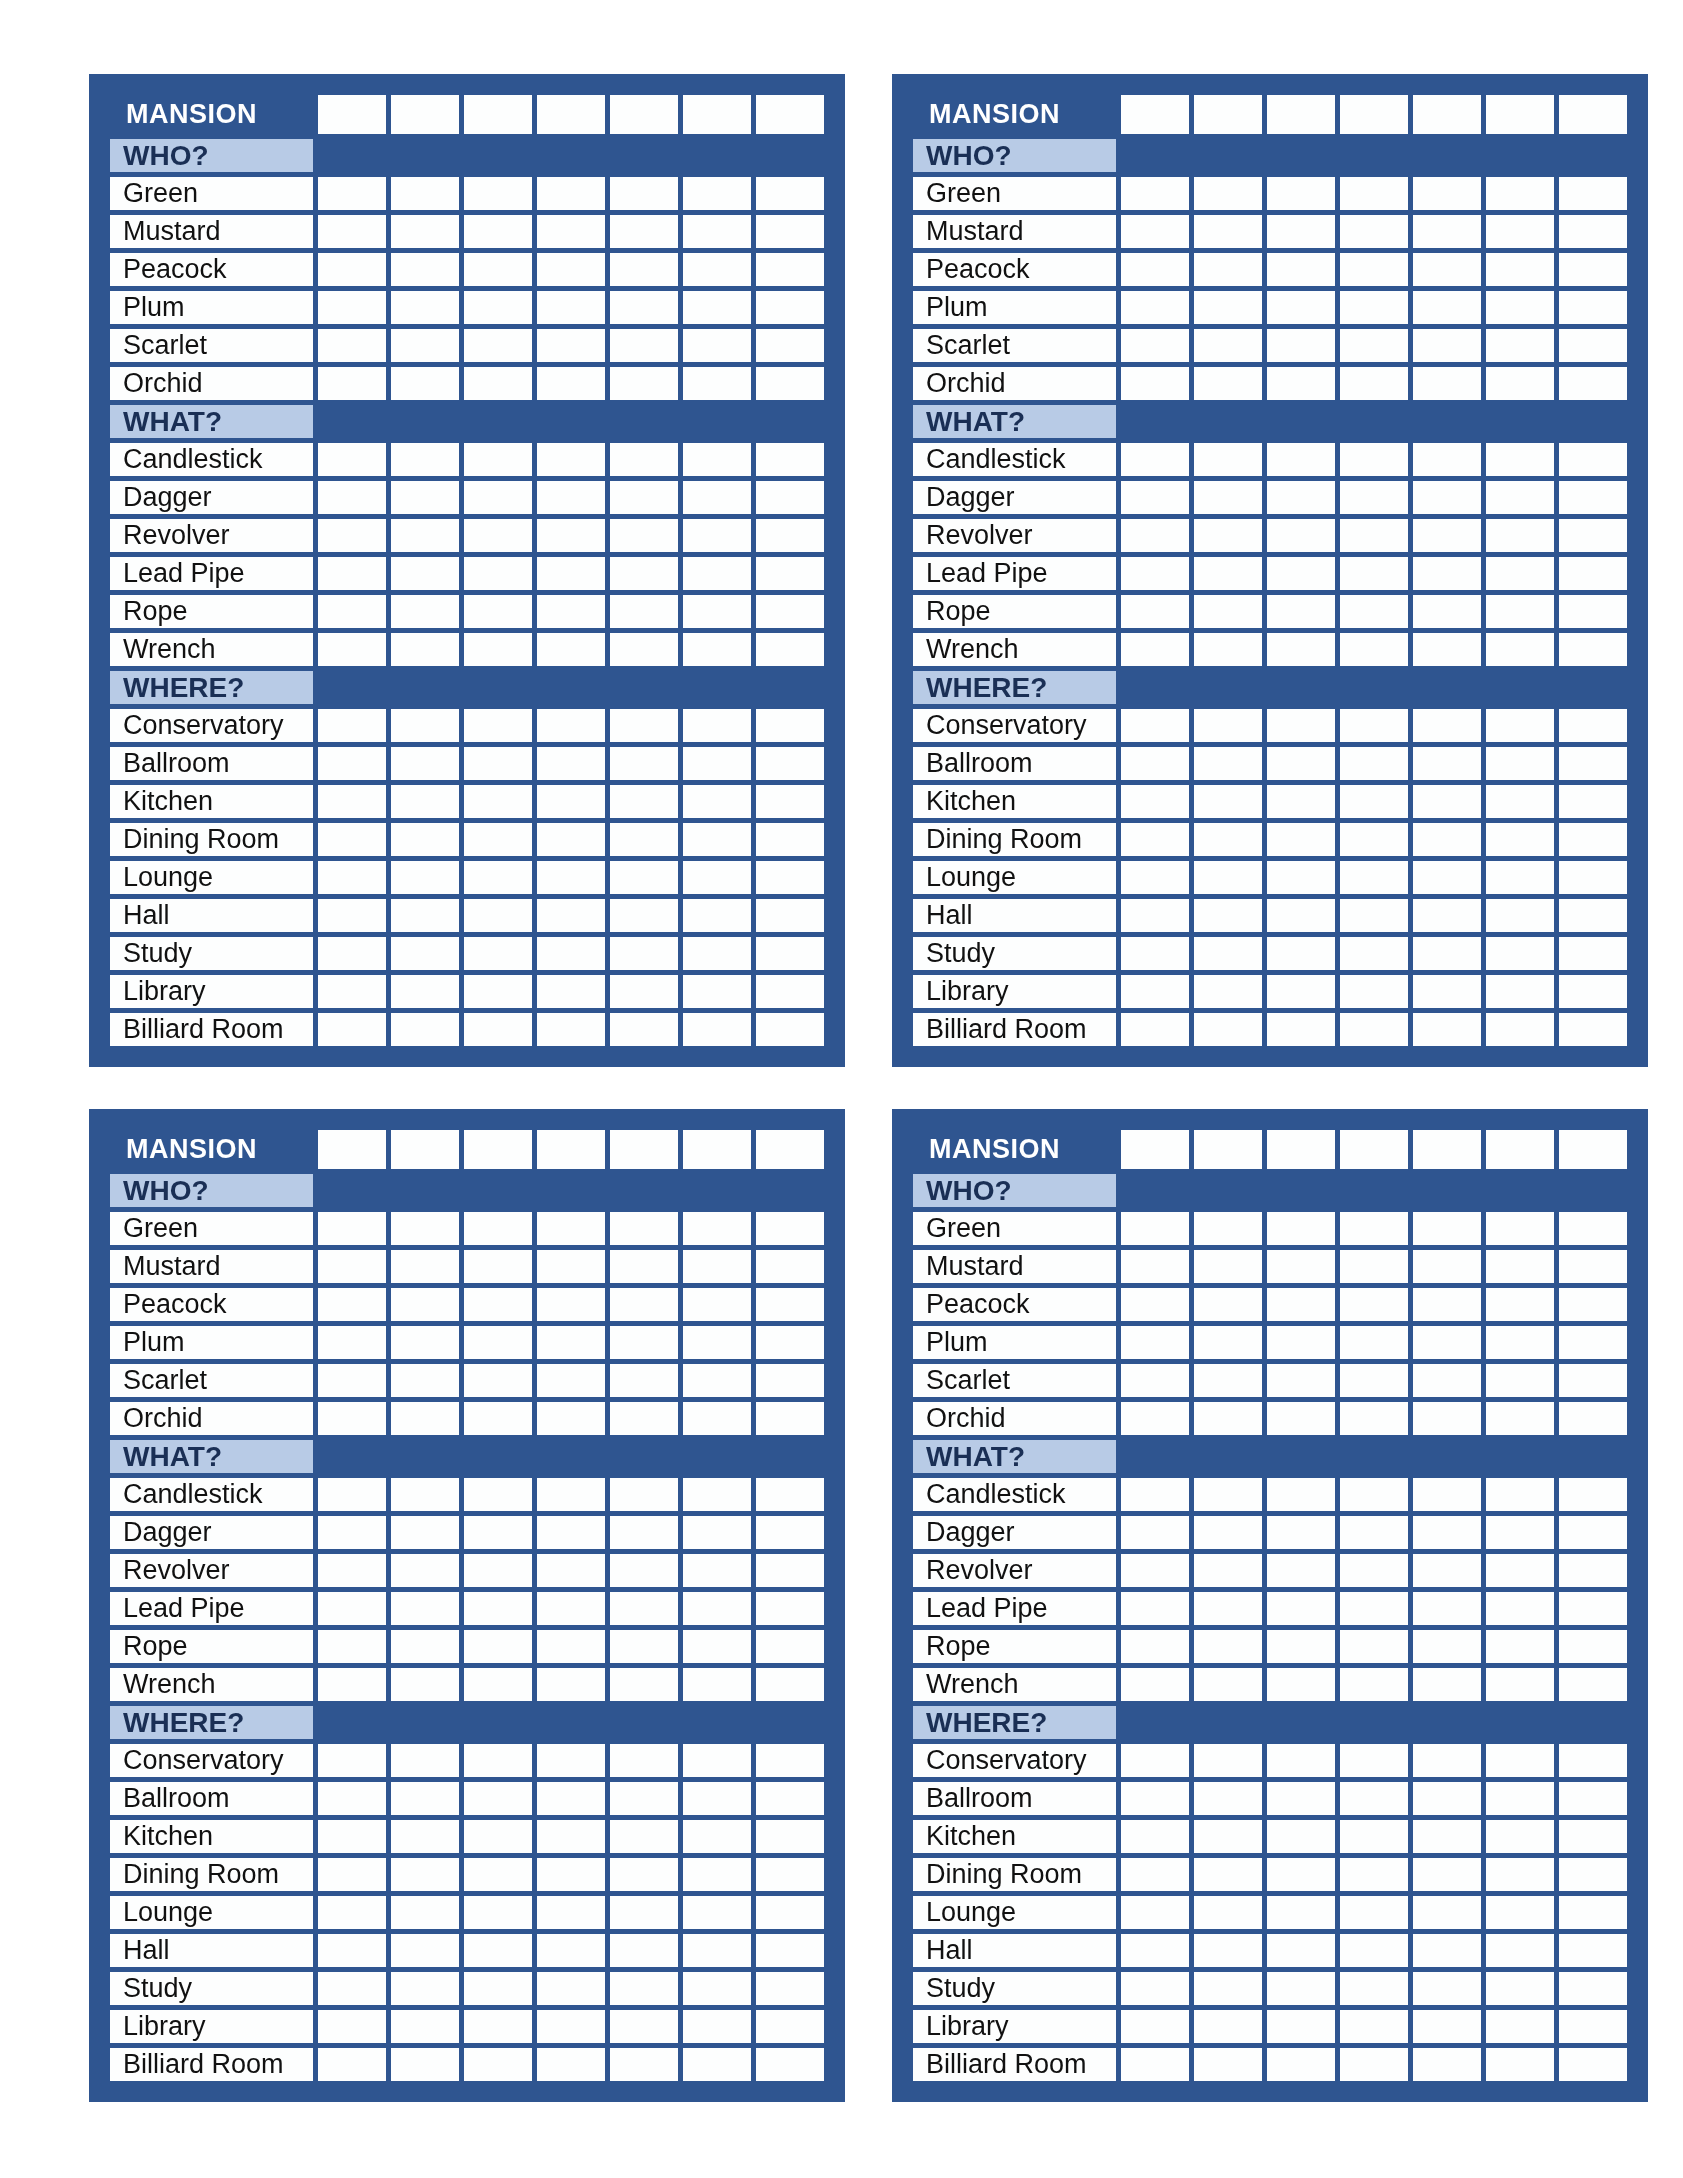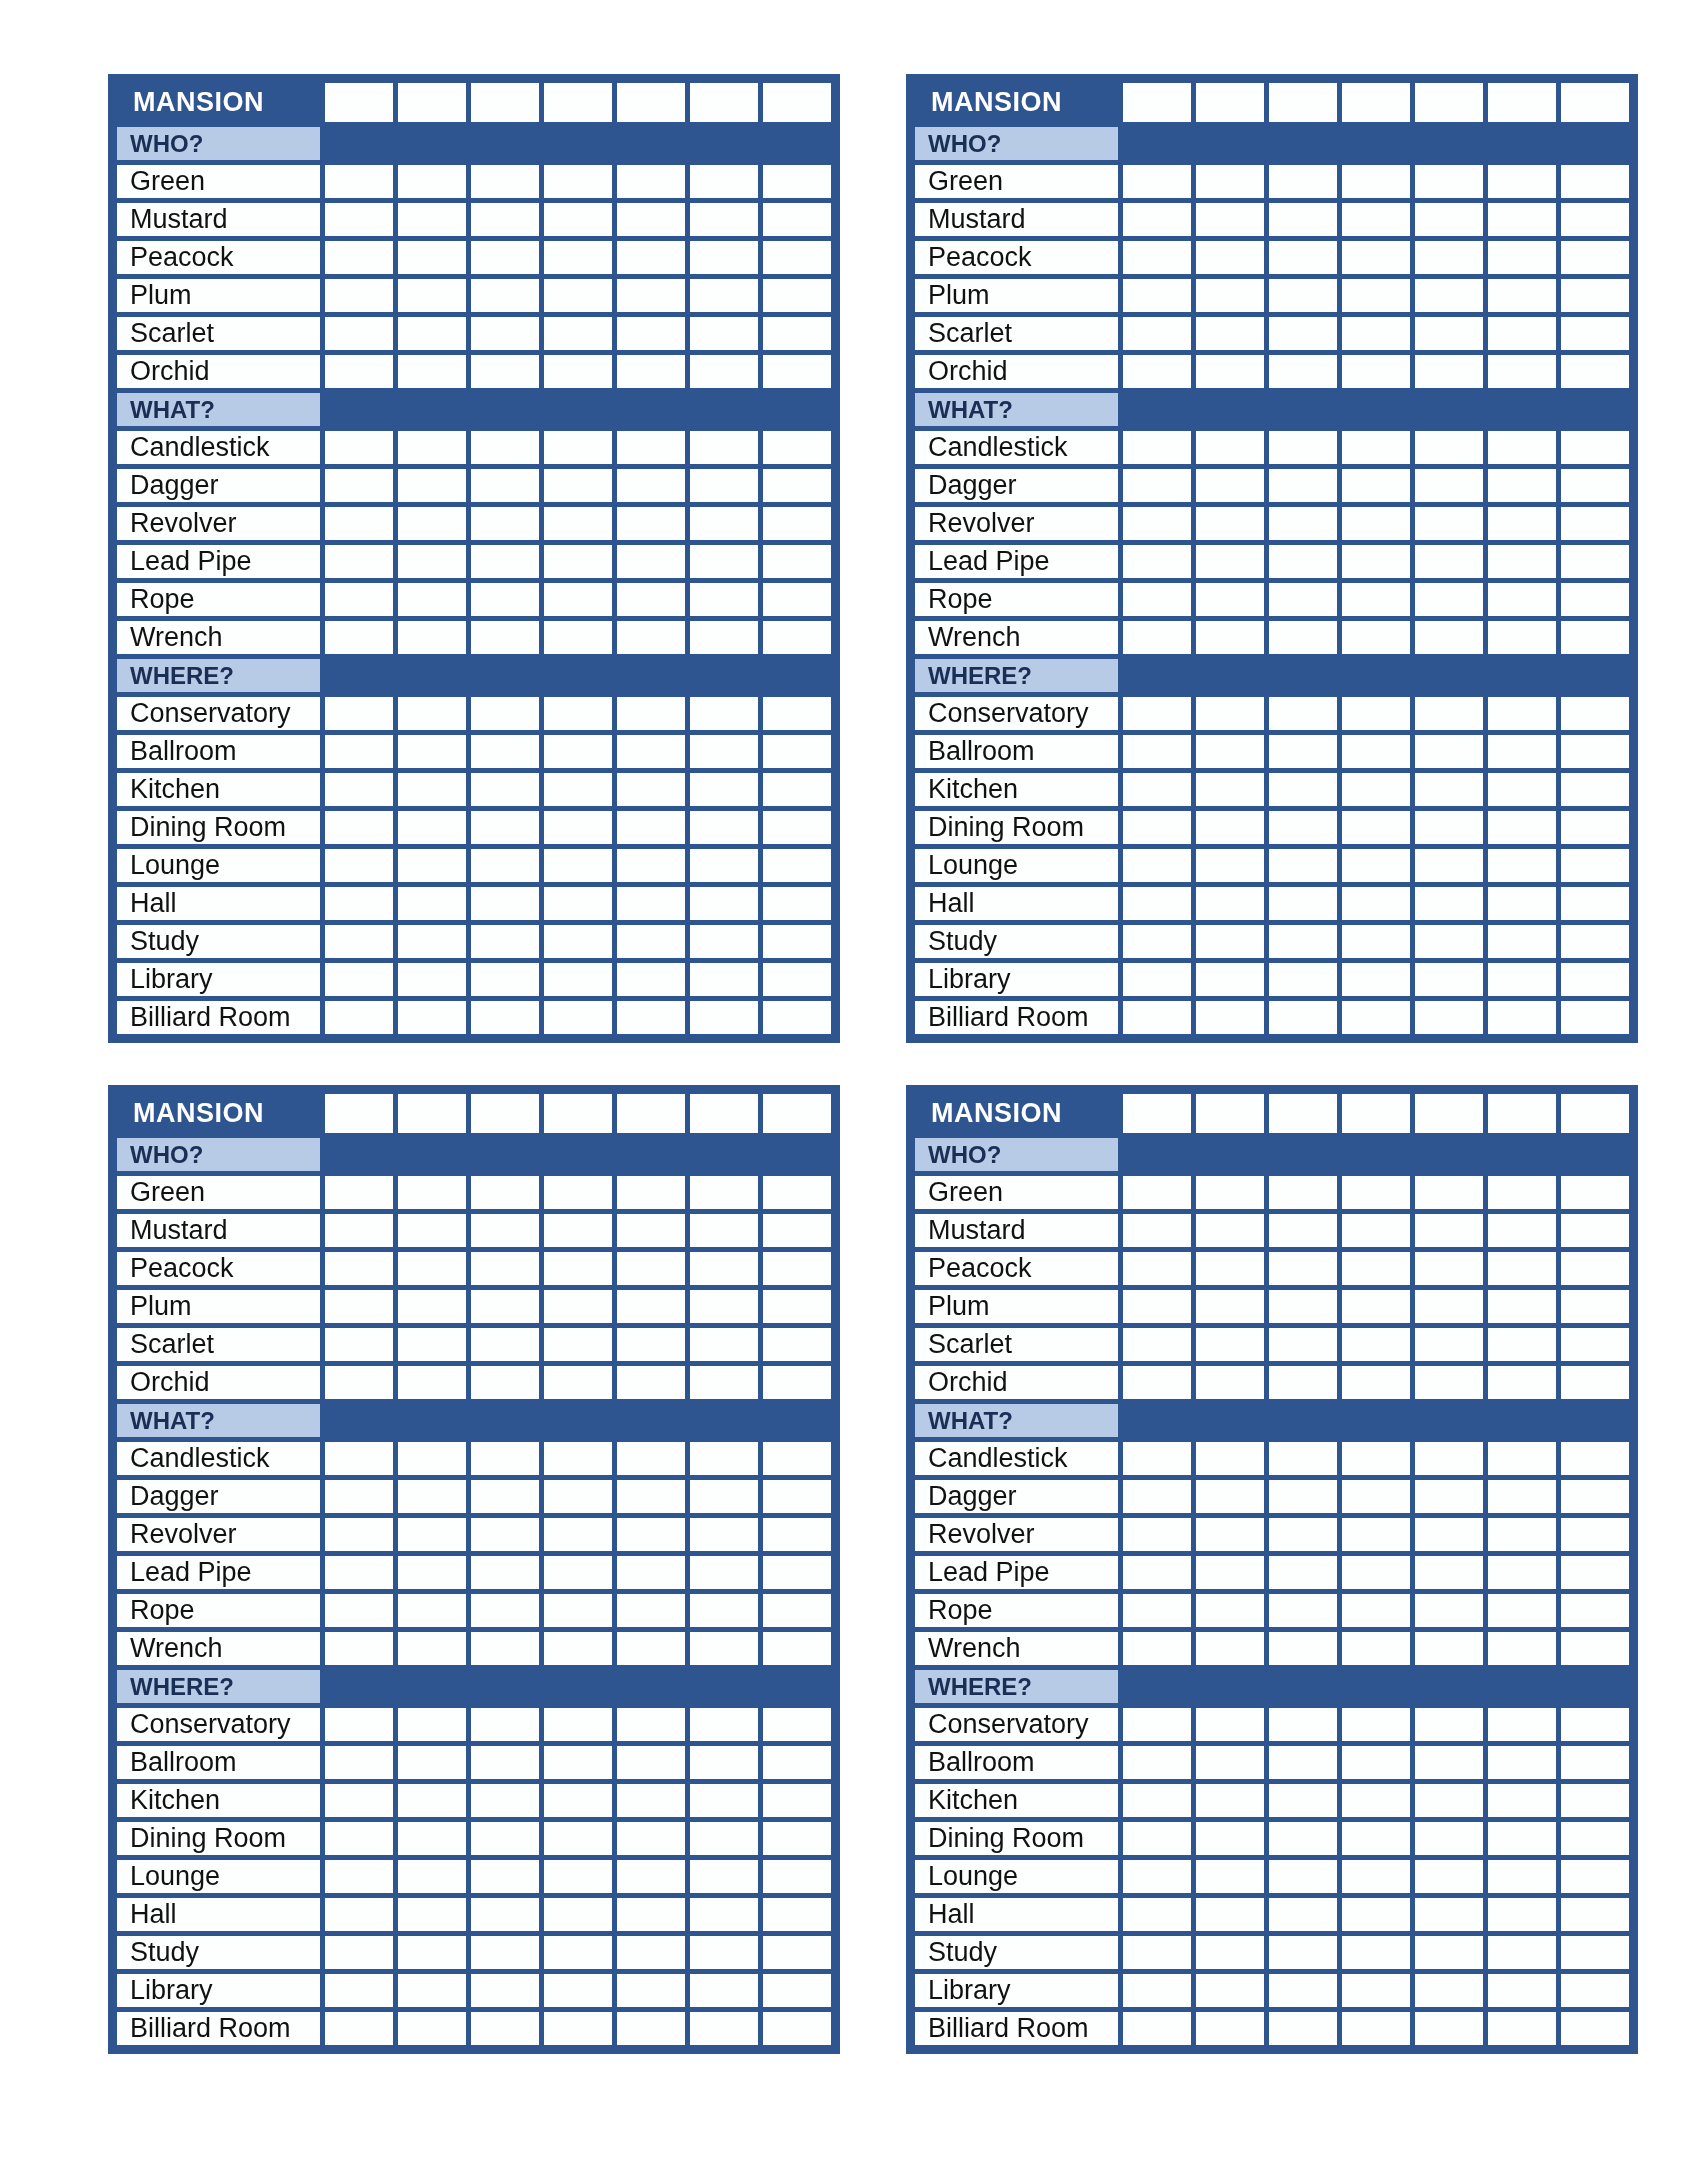--- a/index.html
+++ b/index.html
@@ -21,24 +21,23 @@
     display: grid;
     grid-template-columns: auto auto;
     column-gap: 47px;
     row-gap: 42px;
   }
   .sheet {
     display: grid;
     grid-template-columns: 203px repeat(7, 68px);
     grid-template-rows: 39px repeat(24, 33px);
     gap: 5px;
-    padding: 9px;
+    padding: 21px;
     background: #2F5590;
     box-sizing: border-box;
-    margin-left: 19px;
   }
   .sheet > div {
     box-sizing: border-box;
   }
   .title-cell {
     background: #2F5590;
     color: #ffffff;
     font-weight: bold;
     font-size: 27px;
     display: flex;
@@ -47,21 +46,21 @@
     letter-spacing: 0.5px;
     white-space: nowrap;
   }
   .mark-cell {
     background: #fdfefe;
   }
   .section-label-cell {
     background: #B8CBE6;
     color: #1A2F55;
     font-weight: bold;
-    font-size: 24px;
+    font-size: 28px;
     display: flex;
     align-items: center;
     padding-left: 13px;
     white-space: nowrap;
   }
   .section-fill {
     grid-column: 2 / -1;
     background: #2F5590;
   }
   .item-label-cell {

